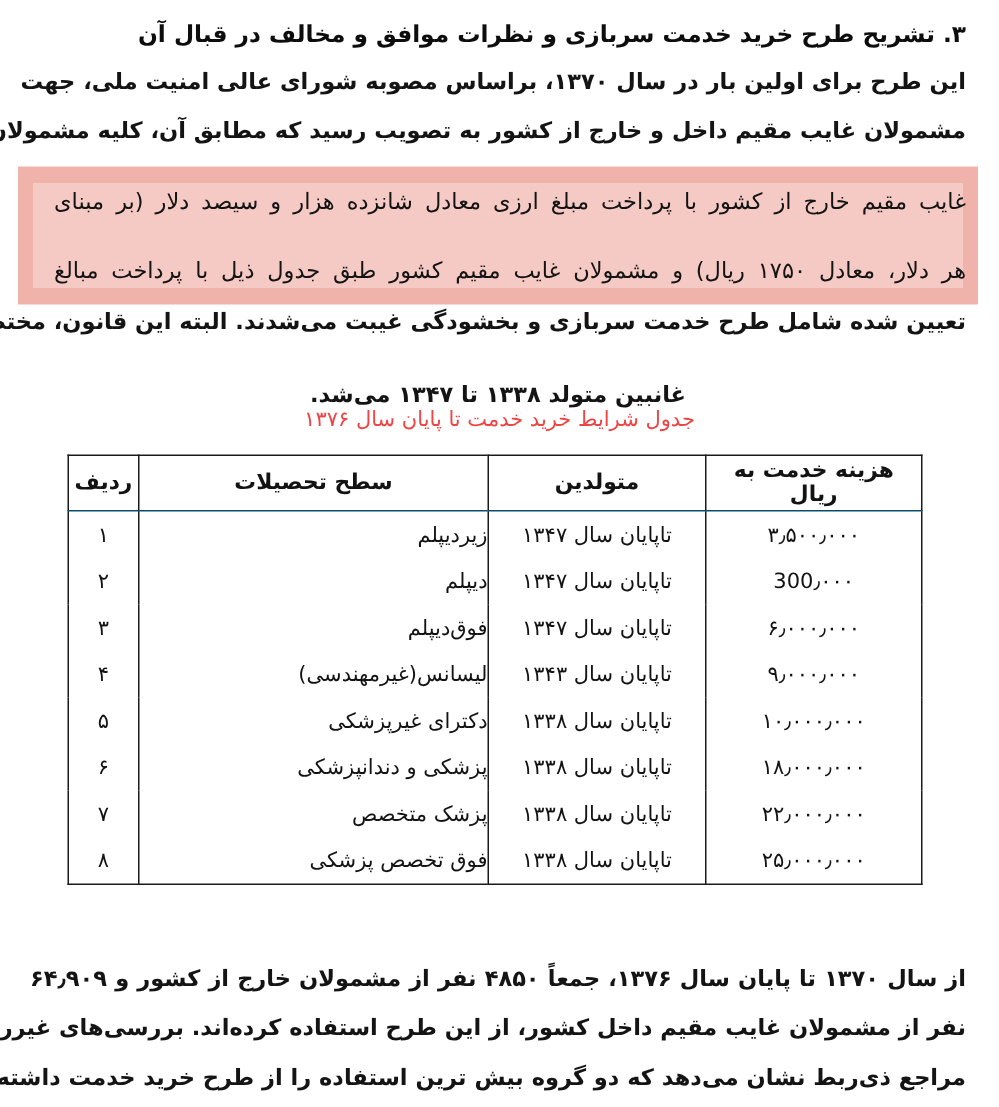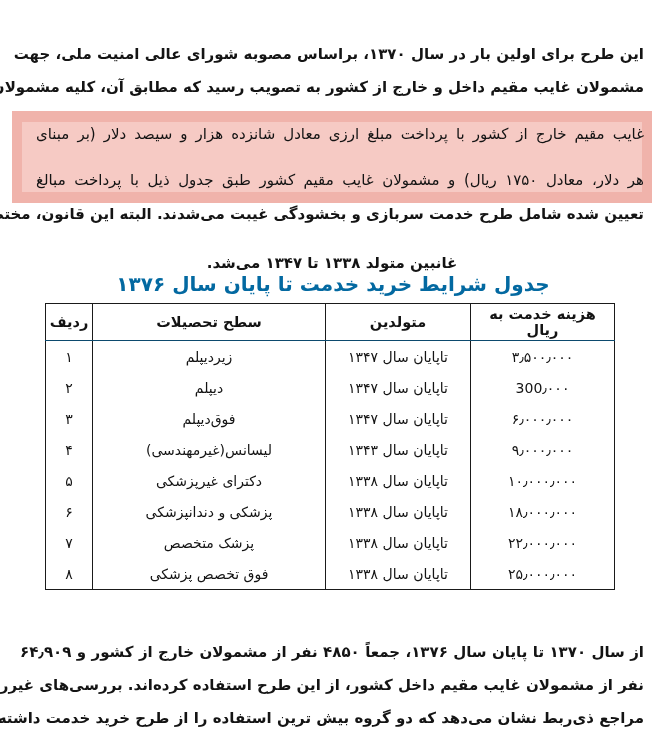--- a/index.html
+++ b/index.html
@@ -98,23 +98,23 @@
   #para-after { top: 198px; }
   #para-after .line { height: 33px; }
 
   
   .table-caption {
     position: absolute;
     top: 272px;
     right: 0;
     left: 0;
     text-align: center;
-    font-size: 20px;
-    font-weight: bold;
-    color: #0369a1;
+    font-size: 14px;
+    font-weight: normal;
+    color: #ef4444;
   }
 
   .data-table {
     position: absolute;
     top: 303px;
     right: 51px;
     width: 565px;
     border-collapse: collapse;
     table-layout: fixed;
     background: #fff;
@@ -136,34 +136,35 @@
     border-bottom: 1px solid #0c4a6e;
   }
   .data-table tbody td {
     border-top: none;
     border-bottom: none;
   }
   .data-table tbody tr:last-child td {
     border-bottom: 1px solid #1a1a1a;
   }
   .col-row    { width: 46px;  text-align: center; }
-  .col-level  { width: 232px; text-align: center;  padding-right: 0; padding-left: 8px; }
+  .col-level  { width: 232px; text-align: right;  padding-right: 0; padding-left: 8px; }
   .col-birth  { width: 144px; text-align: center; }
   .col-cost   { width: 143px; text-align: center; }
 
   .data-table thead .col-level { text-align: center; padding: 0; }
 
   #para-footer { top: 636px; }
   #para-footer .line { height: 33px; }
 </style>
 </head>
 <body>
 
 <div class="page">
 
+  <div class="section-heading">۳. تشریح طرح خرید خدمت سربازی و نظرات موافق و مخالف در قبال آن</div>
 
   <div class="para" id="para-intro">
     <span class="line">این طرح برای اولین بار در سال ۱۳۷۰، براساس مصوبه شورای عالی امنیت ملی، جهت</span>
     <span class="line">مشمولان غایب مقیم داخل و خارج از کشور به تصویب رسید که مطابق آن، کلیه مشمولان</span>
   </div>
 
   <div class="highlight-band"></div>
 
   <div class="highlight-lines">
     <span class="line">غایب مقیم خارج از کشور با پرداخت مبلغ ارزی معادل شانزده هزار و سیصد دلار (بر مبنای</span>

